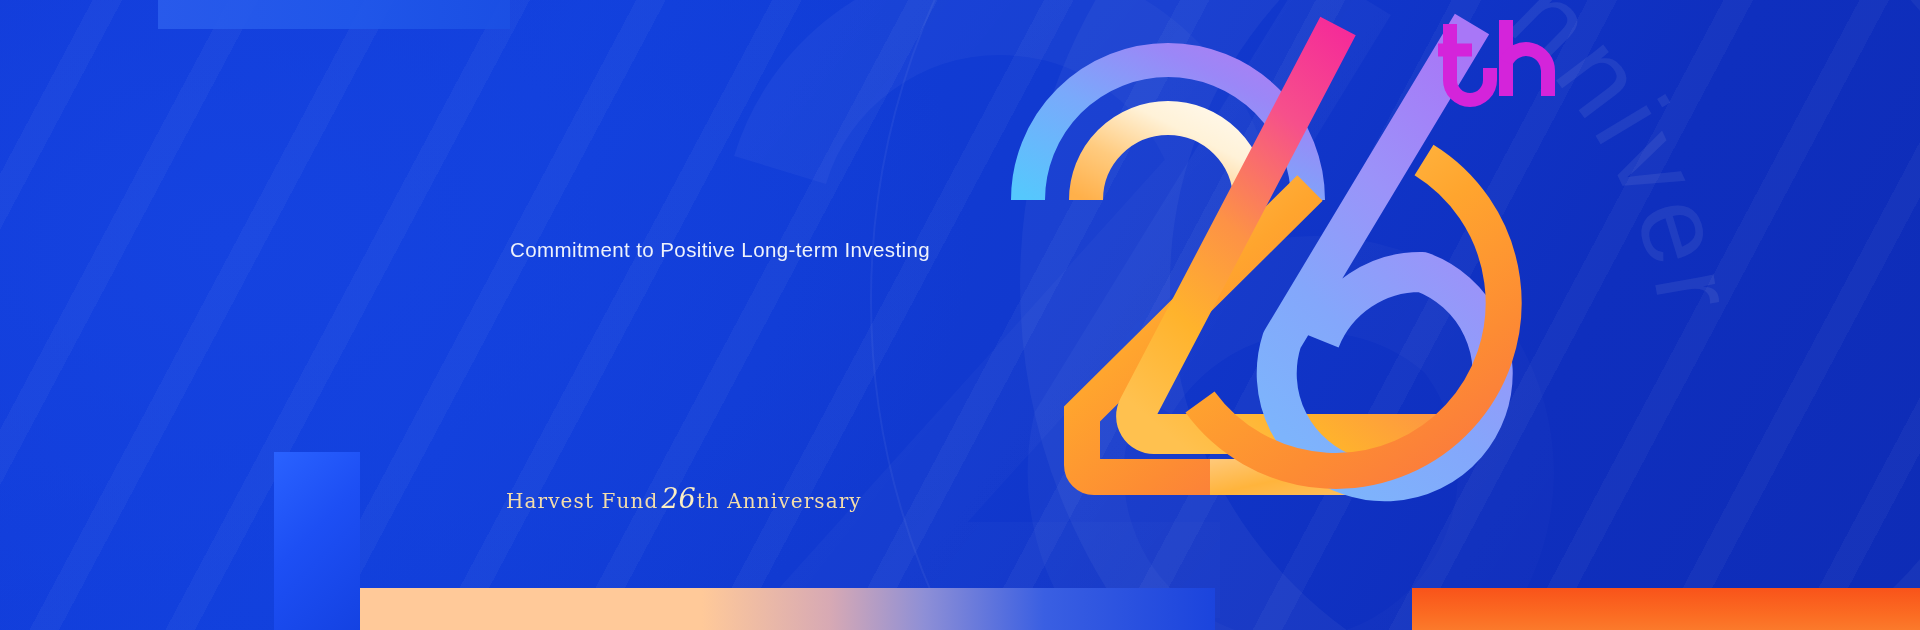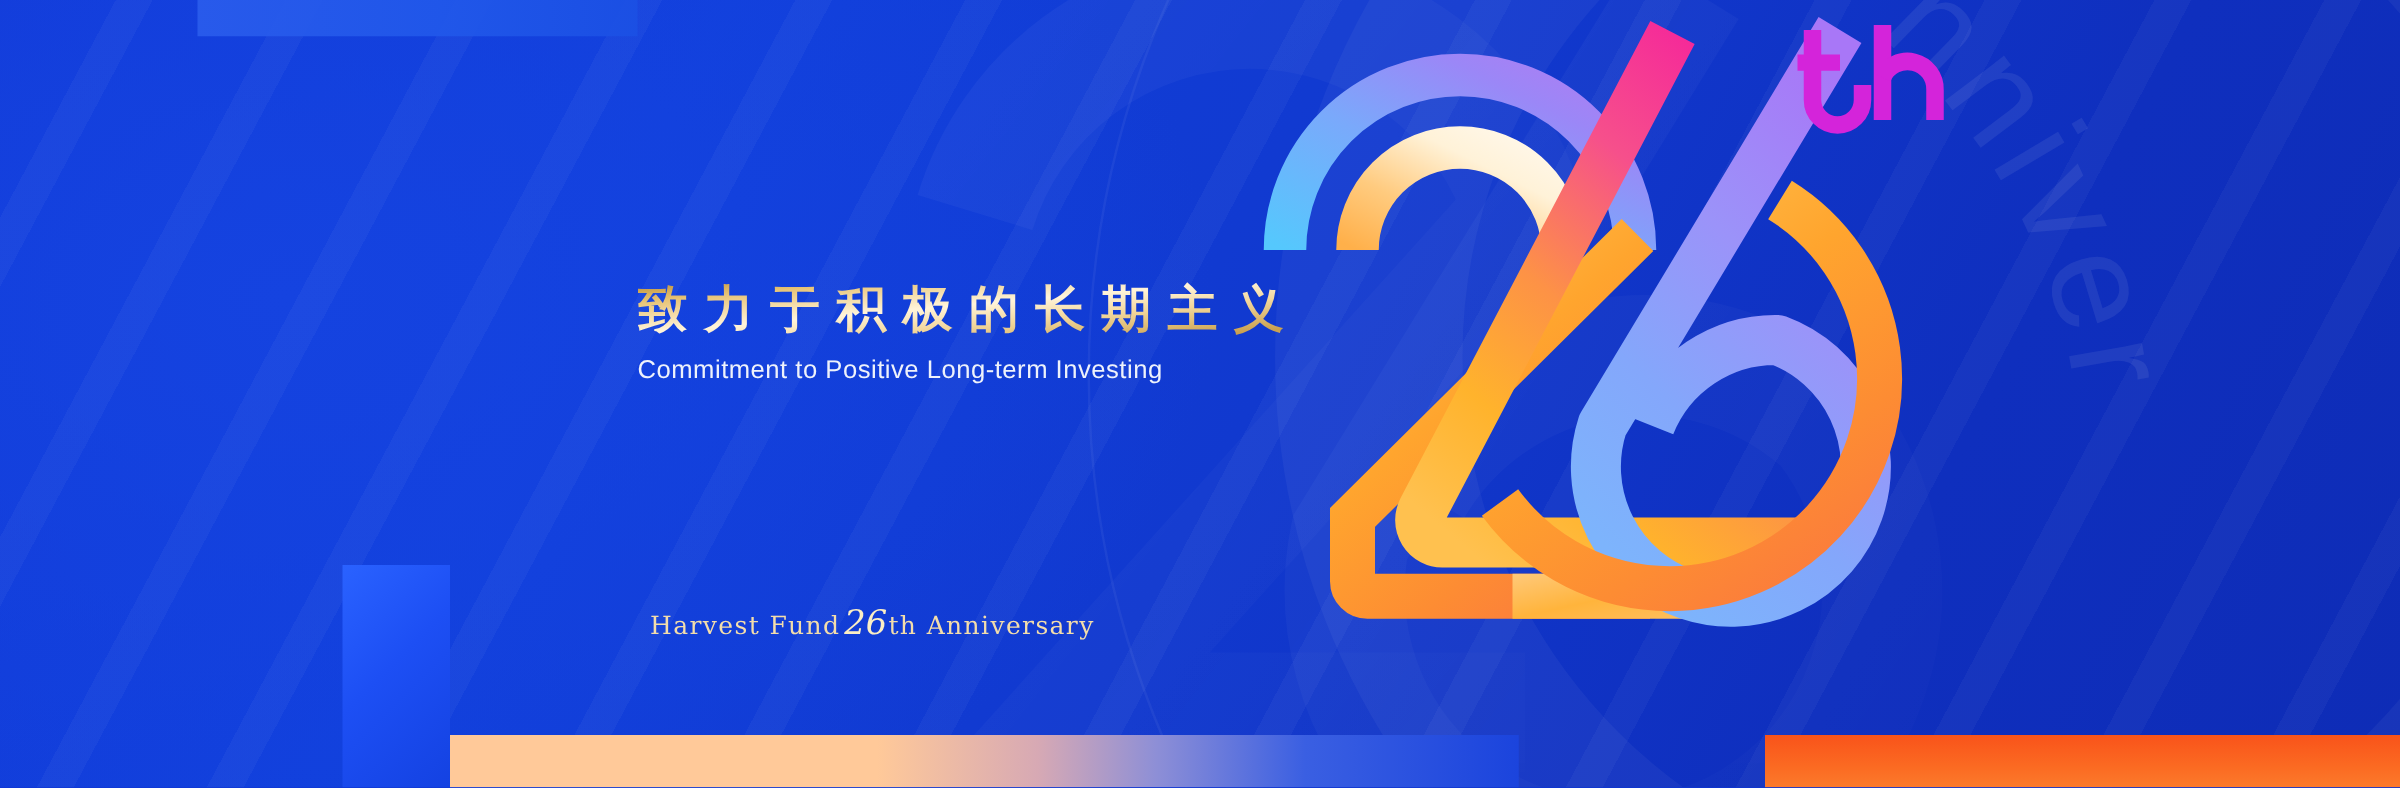--- a/index.html
+++ b/index.html
@@ -115,21 +115,21 @@
   .subhead{
     margin-top:13px;
     font-size:20.5px;
     font-weight:500;
     letter-spacing:.4px;
     color:#eef2fb;
     white-space:nowrap;
   }
   .tagline{
     position:absolute;
-    left:520px; top:483px;
+    left:506px; top:483px;
     font-family:"DejaVu Serif","Liberation Serif",serif;
     font-size:20px;
     letter-spacing:1.1px;
     color:#f3ddab;
     white-space:nowrap;
     display:flex;
     align-items:baseline;
   }
   .tagline .num26{
     font-size:27px;
@@ -177,21 +177,20 @@
       <text>
         <textPath href="#wmarc" startOffset="4%">nniver</textPath>
       </text>
     </svg>
 
     <div class="top-bar"></div>
     <div class="left-col"></div>
   </div>
 
   <div class="text-block">
-    <div class="headline">致力于积极的长期主义</div>
     <div class="subhead">Commitment to Positive Long-term Investing</div>
   </div>
 
   <div class="tagline">
     <span>Harvest Fund</span>
     <span class="num26">26</span>
     <span>th Anniversary</span>
   </div>
 
   <div class="logo">

